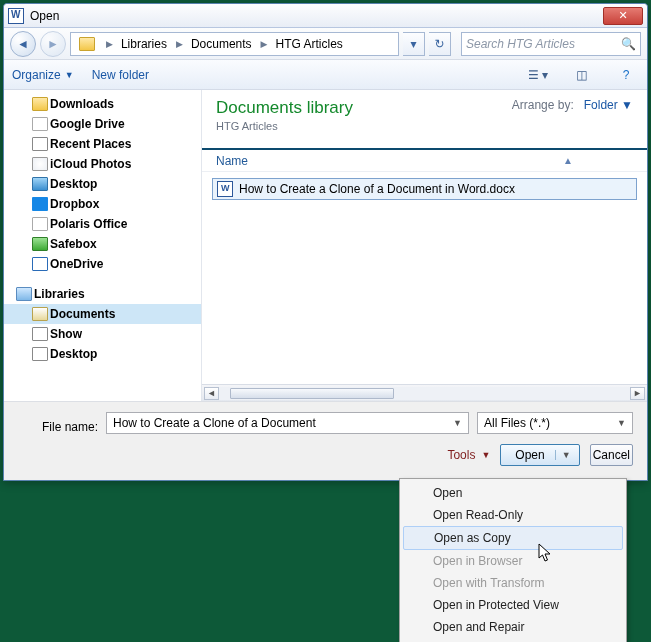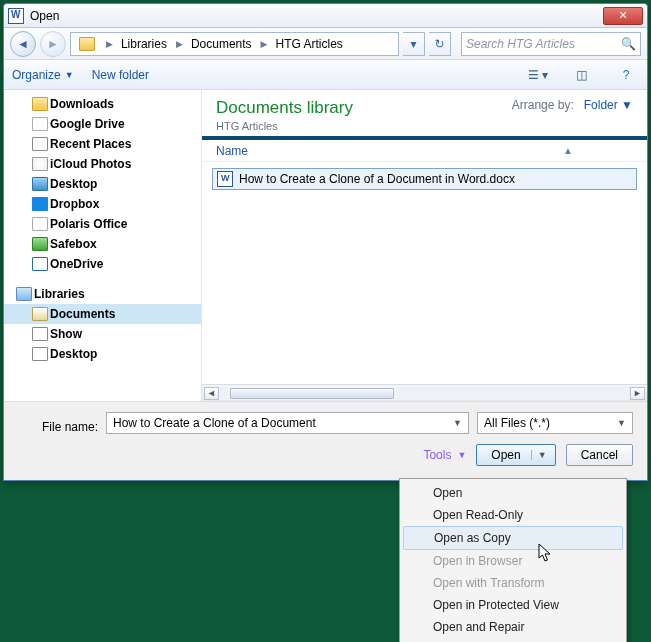--- a/index.html
+++ b/index.html
@@ -37,21 +37,21 @@
   .ic-cloud { background: radial-gradient(circle,#fff,#eceff4); border:1px solid #999; border-radius:4px;}
   .ic-desk { background: linear-gradient(#9fd4f7,#3b8fd0); border:1px solid #2f72a8;}
   .ic-db { background:#1587e6; border:none;}
   .ic-sb { background: linear-gradient(#9be293,#3daa34); border:1px solid #2e7f27;}
   .ic-od { background:#fff; border:1px solid #2a6bb7;}
   .ic-libs { background: linear-gradient(#cfe8ff,#7fb8e8); border:1px solid #5a8cc0;}
   .ic-doc { background: linear-gradient(#fff,#e7d89a); border:1px solid #b8a24d;}
   .ic-music { background:#fff; border:1px solid #888;}
   .ic-pic { background:#fff; border:1px solid #888;}
   .filearea { flex:1; display:flex; flex-direction:column; overflow:hidden;}
-  .libheader { padding:8px 14px 4px; display:flex; align-items:flex-start; border-bottom:4px solid #0c4a6e;}
+  .libheader { padding:8px 14px 16px; display:flex; align-items:flex-start; border-bottom:2px solid #0c4a6e;}
   .libheader h2 { color:#14892c; font-size:17px; font-weight:400;}
   .libheader .sub { color:#6a7382; font-size:11px; margin-top:2px;}
   .libheader .arrange { margin-left:auto; display:flex; align-items:center; gap:10px; color:#6a7382; font-size:12px;}
   .libheader .arrange .val { color:#1a57a5; }
   .colhead { height:22px; display:flex; align-items:center; padding:0 14px; color:#225a99; font-size:12px; border-bottom:1px solid #eceff4;}
   .colhead .sort { margin-left:auto; padding-right:60px; color:#5f80b3; font-size:10px;}
   .filelist { flex:1; overflow:auto; padding:6px 10px;}
   .file-row { height:22px; display:flex; align-items:center; gap:6px; padding:0 4px; border:1px solid #7da2ce; background:#eaf3fc; cursor:default;}
   .file-row .ficon { width:16px; height:16px; background:#fff; border:1px solid #2b579a; position:relative;}
   .file-row .ficon::after { content:"W"; color:#2b579a; font-weight:bold; font-size:9px; position:absolute; left:3px; top:1px;}
@@ -59,22 +59,22 @@
   .hscroll .arrow { width:15px; height:13px; border:1px solid #b7c1d1; background:linear-gradient(#fff,#e8ecf3); font-size:9px; display:flex; align-items:center; justify-content:center; color:#555;}
   .hscroll .track { flex:1; height:13px; background:#eef1f6; display:flex; align-items:center; padding:0 1px;}
   .hscroll .thumb { width:40%; height:11px; background:linear-gradient(#f7f9fc,#d7dfeb); border:1px solid #aeb9cb; border-radius:1px; margin-left:10px;}
   .bottom { background: #f0f0f0; padding:10px 14px 14px; border-top:1px solid #dcdfe5;}
   .row1 { display:flex; align-items:flex-end; gap:8px;}
   .row1 .lbl { color:#000; min-width:80px; text-align:right;}
   .row1 .combo { flex:1; height:22px; border:1px solid #abadb3; background:#fff; display:flex; align-items:center; padding:0 6px; justify-content:space-between;}
   .row1 .combo.small { flex:0 0 156px;}
   .row1 .dd { color:#555; font-size:9px;}
   .row2 { display:flex; align-items:center; justify-content:flex-end; gap:10px; margin-top:10px;}
-  .row2 .tools { color:#8b5cf6; display:flex; align-items:center; gap:6px;}
-  .btn { height:22px; border:1px solid #8b9bb4; background:linear-gradient(#fdfdfe,#e7ecf4); padding:0 14px; display:flex; align-items:center; border-radius:2px; cursor:default;}
+  .row2 .tools { color:#7f1d1d; display:flex; align-items:center; gap:6px;}
+  .btn { height:22px; border:1px solid #8b9bb4; background:linear-gradient(#fdfdfe,#e7ecf4); padding:0 2px; display:flex; align-items:center; border-radius:2px; cursor:default;}
   .btn.primary { border-color:#3c7fb1; background:linear-gradient(#f6fbff,#d3e5f6); padding:0 8px 0 14px;}
   .btn.primary .dd { border-left:1px solid #94b7d4; margin-left:10px; padding-left:6px; font-size:9px; color:#555;}
   .contextmenu { position:absolute; top:478px; left:399px; width:228px; background:#f4f4f4; border:1px solid #a0a0a0; box-shadow:2px 2px 4px rgba(0,0,0,.25); padding:3px;}
   .contextmenu .mi { height:22px; display:flex; align-items:center; padding:0 24px 0 30px; color:#222; cursor:default;}
   .contextmenu .mi.hl { background:#e6eef8; border:1px solid #aecff7; border-radius:2px; height:24px;}
   .contextmenu .mi.dis { color:#9a9a9a; }
   .cursor { position:absolute; top:543px; left:538px; width:16px; height:20px; pointer-events:none;}
   .cursor svg { width:16px; height:20px;}
 </style>
 </head>

